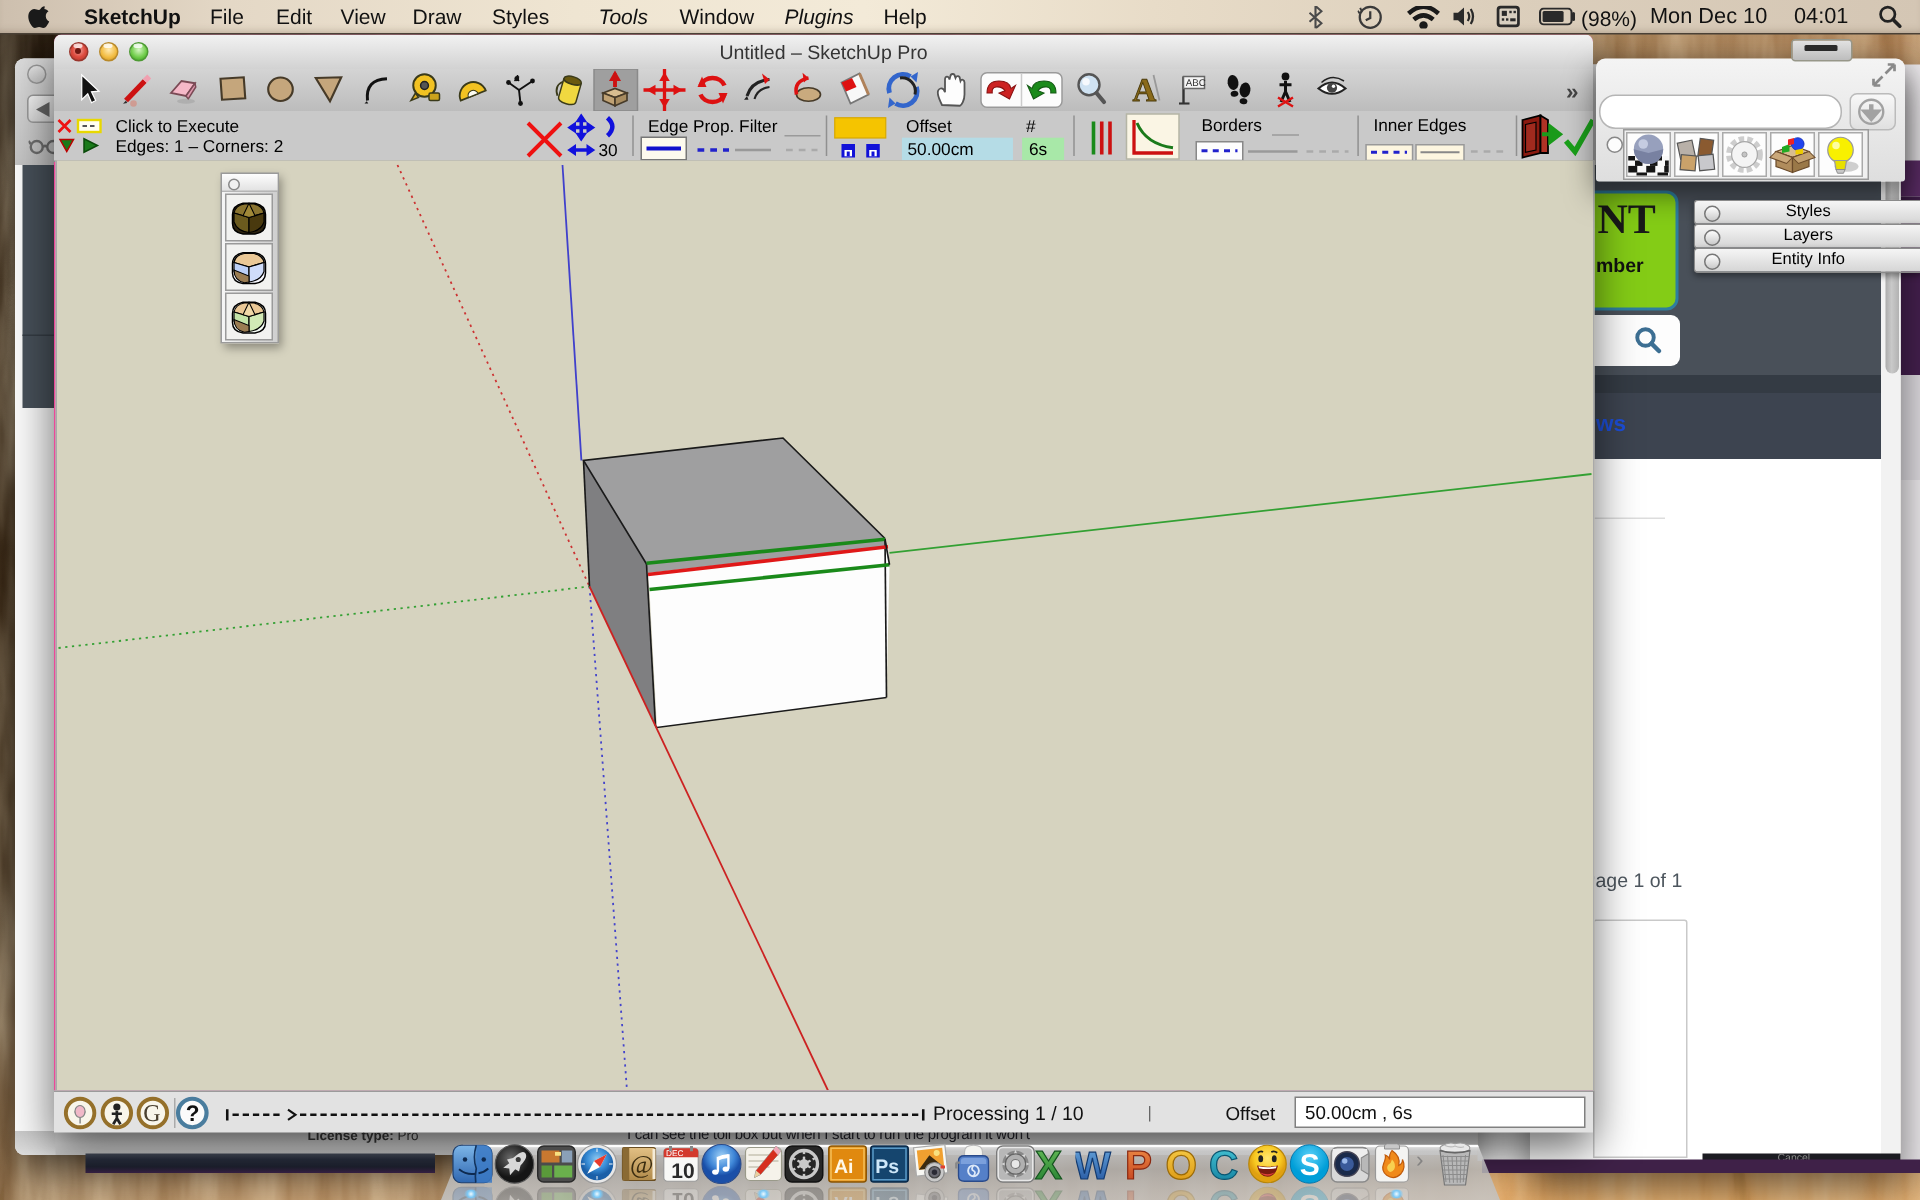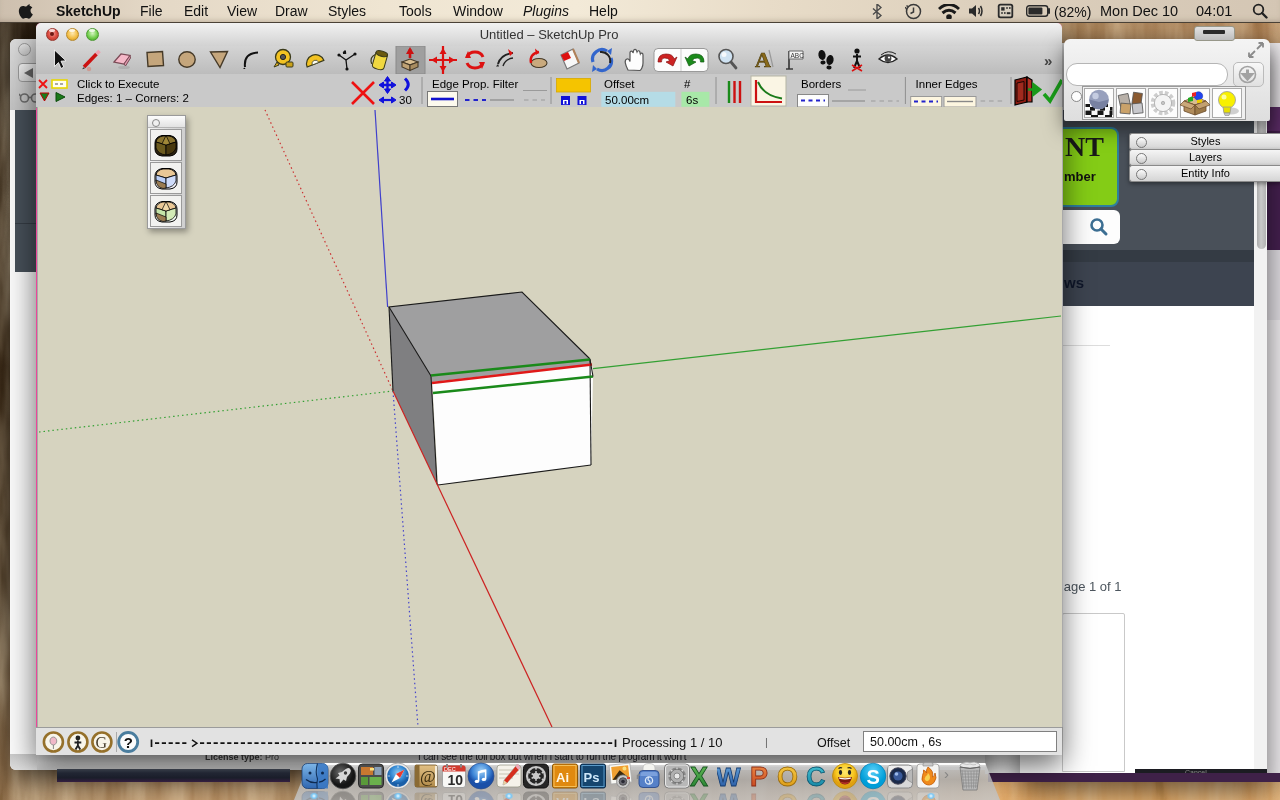--- a/index.html
+++ b/index.html
@@ -74,21 +74,21 @@
   <div class="abs" style="left:0;top:88px;width:13px;height:119px;background:#45204f;"></div>
   <div class="abs" style="left:0;top:207px;width:13px;height:70px;background:#e0dde2;"></div>
 </div>
 
 <div class="abs" style="left:985px;top:690px;width:79px;height:84px;background:#fff;"></div>
 <div class="win" id="winB" style="left:1020px;top:43px;width:247px;height:739px;background:#fff;border-radius:0 0 4px 4px;">
   <div class="abs" style="left:0;top:0;width:247px;height:67px;background:linear-gradient(#e8e8e8,#cfcfcf);"></div>
   <div class="abs" style="left:0;top:67px;width:234px;height:195px;background:#495059;"></div>
   <div class="abs" style="left:0;top:207px;width:234px;height:12px;background:#343b44;"></div>
   <div class="abs" style="left:0;top:219px;width:234px;height:44px;background:#3d4450;"></div>
-  <div class="abs" style="left:44px;top:231px;font-size:15px;font-weight:bold;color:#0f172a;">ws</div>
+  <div class="abs" style="left:44px;top:231px;font-size:15px;font-weight:bold;color:#1d4ed8;">ws</div>
 
   <div class="abs" style="left:234px;top:0;width:13px;height:739px;background:#ececec;"></div>
   <div class="abs" style="left:234px;top:0;width:13px;height:739px;background:#f2f2f2;"></div>
   <div class="abs" style="left:236.5px;top:70px;width:9px;height:136px;border-radius:5px;background:linear-gradient(to right,#acacac,#c9c9c9 45%,#b2b2b2);"></div>
 
   <div class="abs" style="left:8px;top:84px;width:87px;height:76px;background:#84cc16;border:2px solid #2e7f9e;border-radius:8px;">
     <div class="abs" style="left:35px;top:2px;font-family:'Liberation Serif',serif;font-size:28px;font-weight:bold;color:#1a1a1a;">NT</div>
     <div class="abs" style="left:34px;top:40px;font-size:13px;font-weight:bold;color:#111;">mber</div>
   </div>
 
@@ -590,21 +590,21 @@
   <svg class="abs" style="left:18px;top:3px;" width="16" height="17" viewBox="0 0 16 17">
     <path d="M8.6 3.6 C9.2 2.3 10.5 1.2 11.8 1.2 C11.9 2.5 11.4 3.7 10.7 4.5 C9.9 5.4 8.8 6.0 7.8 5.9 C7.6 4.7 8.1 4.2 8.6 3.6 Z" fill="#1a1a1a"></path>
     <path d="M12.1 6.3 C13.3 6.3 14.4 7.0 15.1 8.0 C13.8 8.8 13.1 10.0 13.2 11.6 C13.3 13.3 14.3 14.5 15.6 15.1 C15.3 16.0 14.8 16.8 14.2 17.5 C13.5 18.6 12.6 19.7 11.4 19.7 C10.2 19.7 9.9 19.0 8.5 19.0 C7.1 19.0 6.7 19.7 5.6 19.7 C4.4 19.7 3.5 18.5 2.8 17.4 C1.3 15.2 0.1 11.3 1.6 8.6 C2.4 7.2 3.7 6.3 5.1 6.3 C6.3 6.3 7.4 7.0 8.1 7.0 C8.8 7.0 10.6 6.3 12.1 6.3 Z" transform="scale(0.95) translate(0,-3.2)" fill="#1a1a1a"></path>
   </svg>
   <div class="mitem" style="left:56px;font-weight:bold;">SketchUp</div>
   <div class="mitem" style="left:140px;">File</div>
   <div class="mitem" style="left:184px;">Edit</div>
   <div class="mitem" style="left:227px;">View</div>
   <div class="mitem" style="left:275px;">Draw</div>
   <div class="mitem" style="left:328px;">Styles</div>
-  <div class="mitem" style="left:399px;">Tools</div>
+  <div class="mitem" style="left:399px;font-style:italic;">Tools</div>
   <div class="mitem" style="left:453px;">Window</div>
   <div class="mitem" style="left:523px;font-style:italic;">Plugins</div>
   <div class="mitem" style="left:589px;">Help</div>
   <svg class="abs" style="left:872px;top:4px;" width="10" height="15" viewBox="0 0 10 15">
     <path d="M5 0 L5 15 M5 0 L9 3.5 L1 10.5 M5 15 L9 11.5 L1 4.5" stroke="#4a4a4a" stroke-width="1.4" fill="none"></path>
   </svg>
   <svg class="abs" style="left:905px;top:3px;" width="17" height="17" viewBox="0 0 17 17">
     <circle cx="8.5" cy="8.5" r="7" fill="none" stroke="#3a3a3a" stroke-width="1.5"></circle>
     <path d="M8.5 4.5 L8.5 9 L5.5 10.5" stroke="#3a3a3a" stroke-width="1.5" fill="none"></path>
     <path d="M1.5 6 L0.2 4.2 M2.5 4 L1.8 2.2" stroke="#3a3a3a" stroke-width="1.3"></path>
@@ -626,21 +626,21 @@
       <rect x="12" y="4.2" width="1.6" height="1.6" fill="#2a2a2a"></rect>
     <rect x="4.2" y="9.2" width="1.6" height="1.6" fill="#2a2a2a"></rect>
       <rect x="7" y="9.2" width="1.6" height="1.6" fill="#2a2a2a"></rect>
     <rect x="9.8" y="9.2" width="3.6" height="2" fill="#2a2a2a"></rect>
   </svg>
   <svg class="abs" style="left:1026px;top:5px;" width="25" height="12" viewBox="0 0 25 12">
     <rect x="0.7" y="0.7" width="21" height="10.6" rx="2.5" fill="none" stroke="#2a2a2a" stroke-width="1.4"></rect>
     <rect x="2.4" y="2.4" width="14" height="7.2" rx="1" fill="#2a2a2a"></rect>
     <path d="M23 4 L23 8" stroke="#2a2a2a" stroke-width="2" stroke-linecap="round"></path>
   </svg>
-  <div class="mitem" style="left:1054px;top:4px;font-size:14px;">(82%)</div>
+  <div class="mitem" style="left:1054px;top:4px;font-size:14px;">(98%)</div>
   <div class="mitem" style="left:1100px;top:3px;font-size:14.5px;">Mon Dec 10</div>
   <div class="mitem" style="left:1196px;top:3px;font-size:14.5px;">04:01</div>
   <svg class="abs" style="left:1252px;top:3px;" width="16" height="16" viewBox="0 0 16 16">
     <circle cx="6.5" cy="6.5" r="4.8" fill="none" stroke="#222" stroke-width="1.8"></circle>
     <line x1="10" y1="10" x2="14.5" y2="14.5" stroke="#222" stroke-width="2.4" stroke-linecap="round"></line>
   </svg>
 </div>
 
 <div class="abs" style="left:1194px;top:26px;width:39px;height:13px;background:linear-gradient(#e2e2e2,#bdbdbd);border-radius:3px;border:1px solid #979789;">
   <div class="abs" style="left:8px;top:3px;width:22px;height:4px;background:#2a2a2a;border-radius:1px;"></div>

